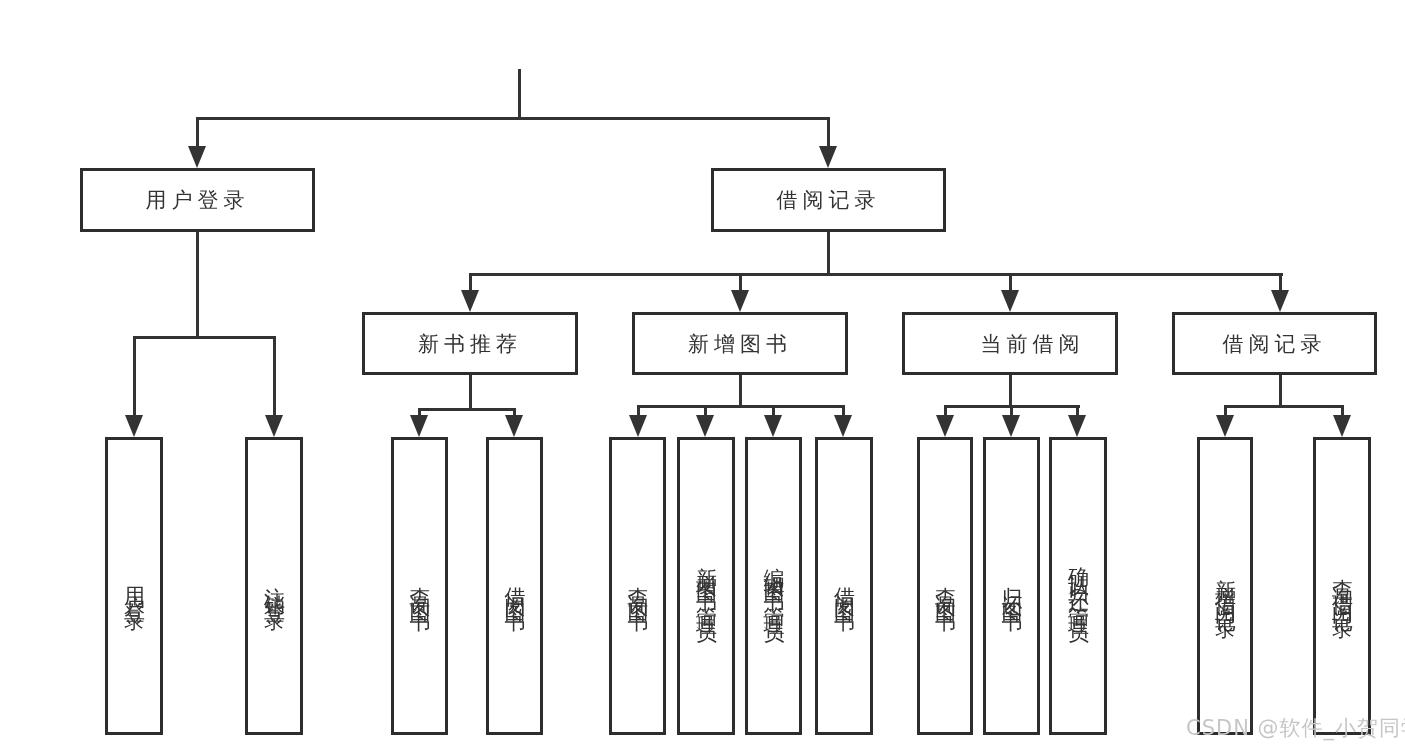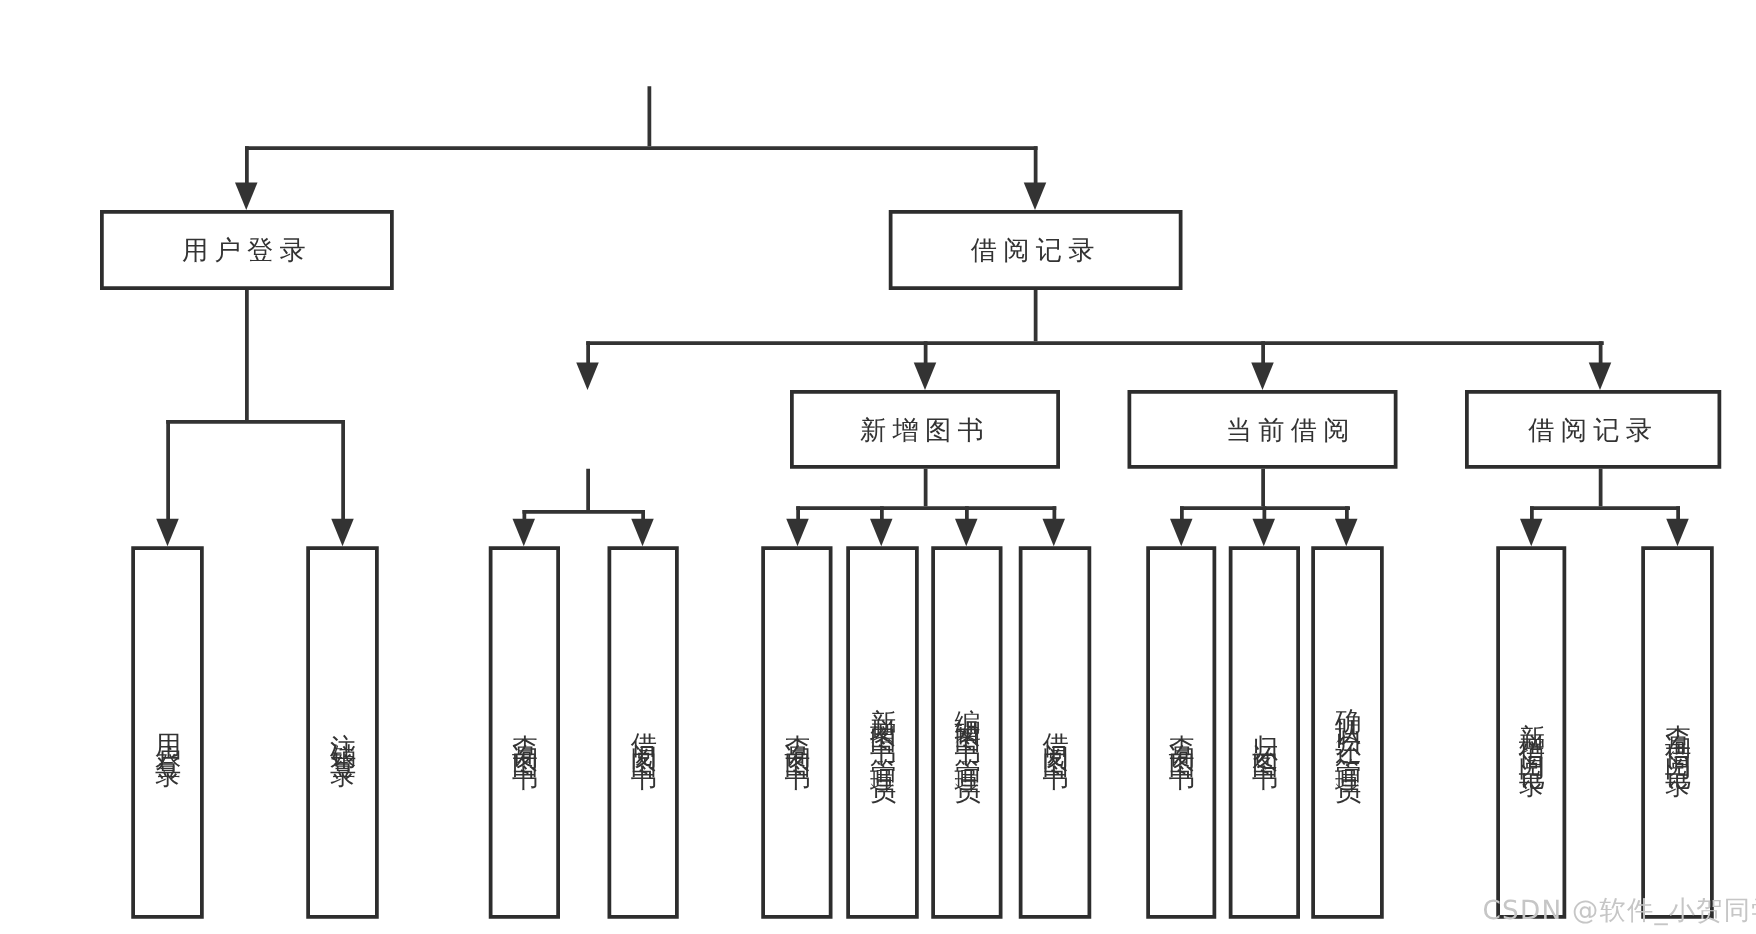--- a/index.html
+++ b/index.html
@@ -42,20 +42,23 @@
 <div class="stage">
 
 
   <div class="box h" style="left:80px;top:168px;width:235px;height:64px;">
     <span>用户登录</span>
   </div>
   <div class="box h" style="left:711px;top:168px;width:235px;height:64px;">
     <span>借阅记录</span>
   </div>
 
+  <div class="box h" style="left:362px;top:312px;width:216px;height:63px;">
+    <span>新书推荐</span>
+  </div>
   <div class="box h" style="left:632px;top:312px;width:216px;height:63px;">
     <span>新增图书</span>
   </div>
   <div class="box h" style="left:902px;top:312px;width:216px;height:63px;padding-left:45px;">
     <span>当前借阅</span>
   </div>
   <div class="box h" style="left:1172px;top:312px;width:205px;height:63px;">
     <span>借阅记录</span>
   </div>
 

